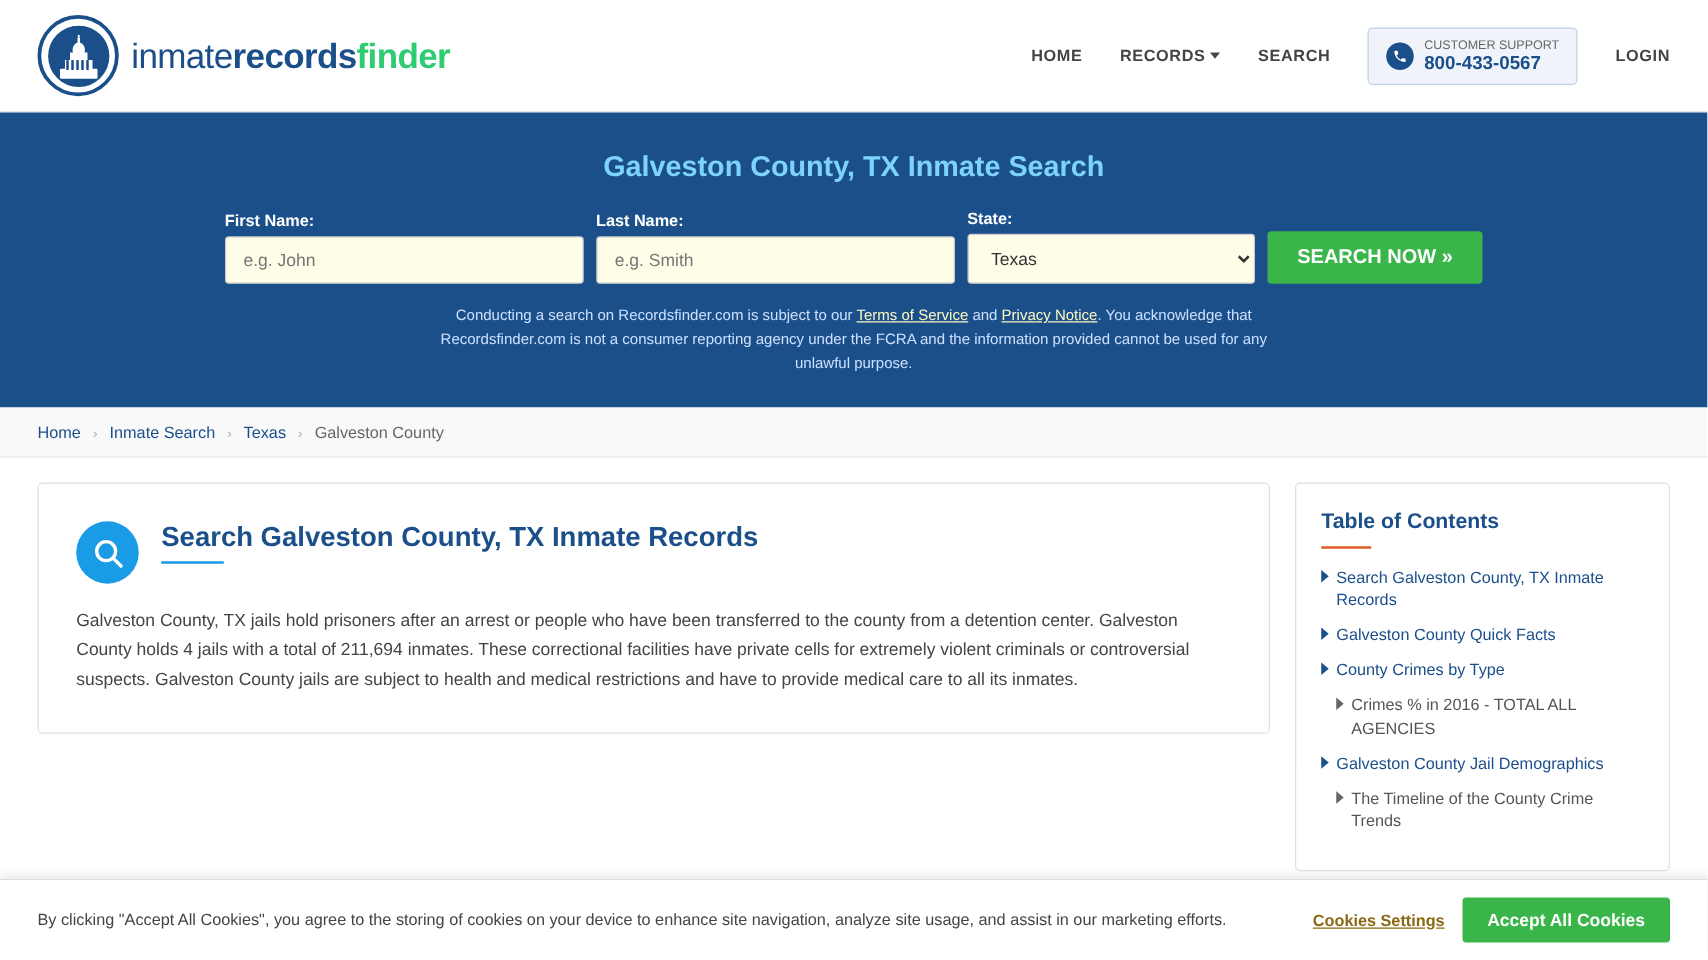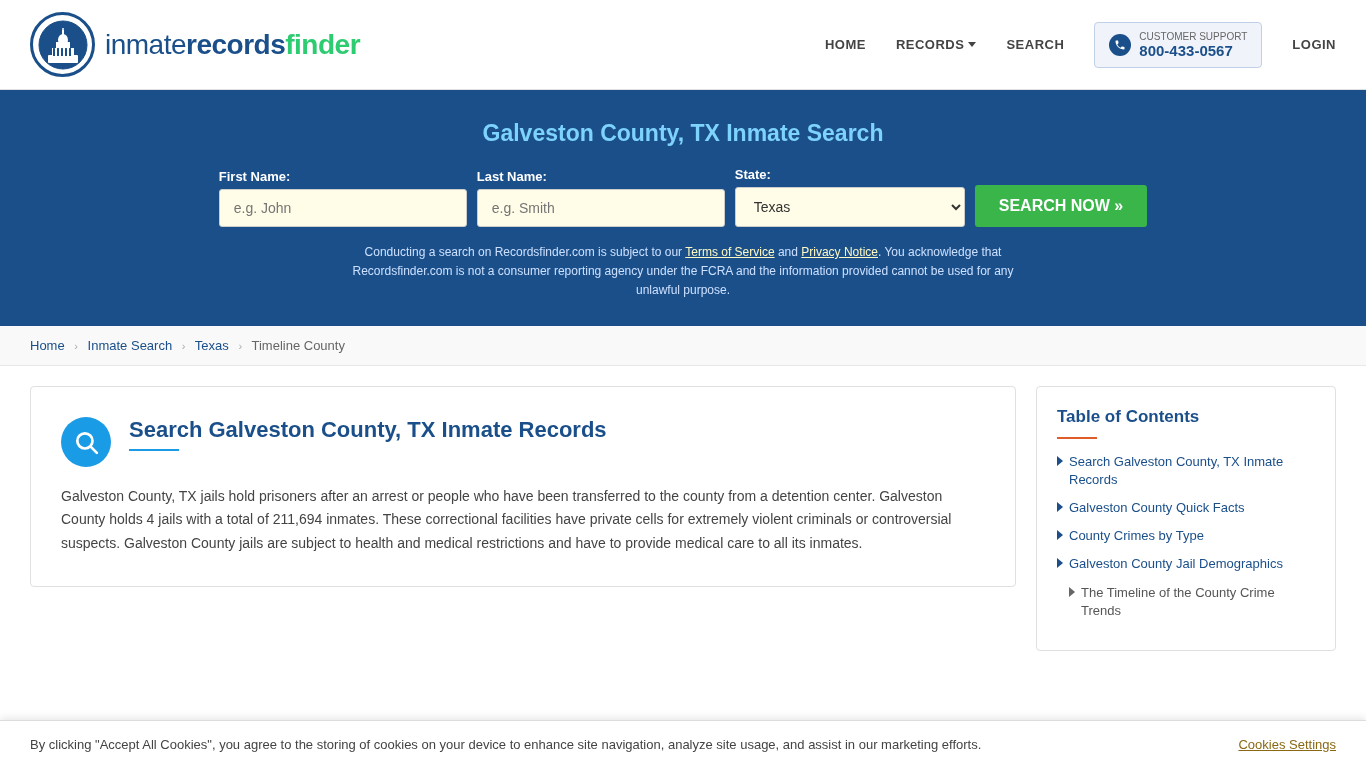--- a/index.html
+++ b/index.html
@@ -114,21 +114,21 @@
     .form-group { display: flex; flex-direction: column; align-items: flex-start; }
     .form-group label { color: #fff; font-size: 13px; margin-bottom: 5px; font-weight: 600; }
     .form-group input, .form-group select {
       padding: 10px 14px;
       font-size: 14px;
       border: 1px solid #ccc;
       border-radius: 3px;
       background: #fffde7;
       color: #999;
     }
-    .form-group input { width: 248px; }
+    .form-group input { width: 287px; }
     .form-group select { width: 230px; color: #333; background: #fffde7; }
     #search-btn {
       background: #3ab54a;
       color: #fff;
       font-size: 16px;
       font-weight: 700;
       padding: 10px 24px;
       border: none;
       border-radius: 3px;
       cursor: pointer;
@@ -274,21 +274,21 @@
       display: flex;
       align-items: center;
       gap: 14px;
       flex-shrink: 0;
     }
     #cookies-settings-btn {
       background: transparent;
       border: none;
       color: #8b6914;
       font-size: 13px;
-      font-weight: 400;
+      font-weight: 700;
       cursor: pointer;
       text-decoration: underline;
       text-align: center;
     }
     #accept-all-btn {
       background: #3ab54a;
       color: #fff;
       border: none;
       padding: 10px 20px;
       font-size: 14px;
@@ -374,21 +374,21 @@
   </div>
 </section>
 
 <nav id="breadcrumb">
   <a href="#">Home</a>
   <span class="bc-sep">›</span>
   <a href="#">Inmate Search</a>
   <span class="bc-sep">›</span>
   <a href="#">Texas</a>
   <span class="bc-sep">›</span>
-  <span>Timeline County</span>
+  <span>Galveston County</span>
 </nav>
 
 <div id="main-content">
 
   <article id="article">
     <div id="article-header">
       <div id="article-icon">
         <svg width="26" height="26" fill="white" viewBox="0 0 24 24">
           <circle cx="11" cy="11" r="7" stroke="white" stroke-width="2.5" fill="none"></circle>
           <line x1="16.5" y1="16.5" x2="22" y2="22" stroke="white" stroke-width="2.5" stroke-linecap="round"></line>
@@ -411,31 +411,36 @@
         <a href="#">Search Galveston County, TX Inmate Records</a>
       </div>
       <div class="toc-item">
         <span class="toc-chevron"></span>
         <a href="#">Galveston County Quick Facts</a>
       </div>
       <div class="toc-item">
         <span class="toc-chevron"></span>
         <a href="#">County Crimes by Type</a>
       </div>
+      <div class="toc-item sub">
+        <span class="toc-chevron"></span>
+        <a href="#">Crimes % in 2016 - TOTAL ALL AGENCIES</a>
+      </div>
       <div class="toc-item">
         <span class="toc-chevron"></span>
         <a href="#">Galveston County Jail Demographics</a>
       </div>
       <div class="toc-item sub">
         <span class="toc-chevron"></span>
         <a href="#">The Timeline of the County Crime Trends</a>
       </div>
     </div>
   </aside>
 
 </div>
 
 <div id="cookie-banner">
   <p id="cookie-text">By clicking "Accept All Cookies", you agree to the storing of cookies on your device to enhance site navigation, analyze site usage, and assist in our marketing efforts.</p>
   <div id="cookie-actions">
     <button id="cookies-settings-btn">Cookies Settings</button>
+    <button id="accept-all-btn">Accept All Cookies</button>
   </div>
 </div>
 
 </body></html>

